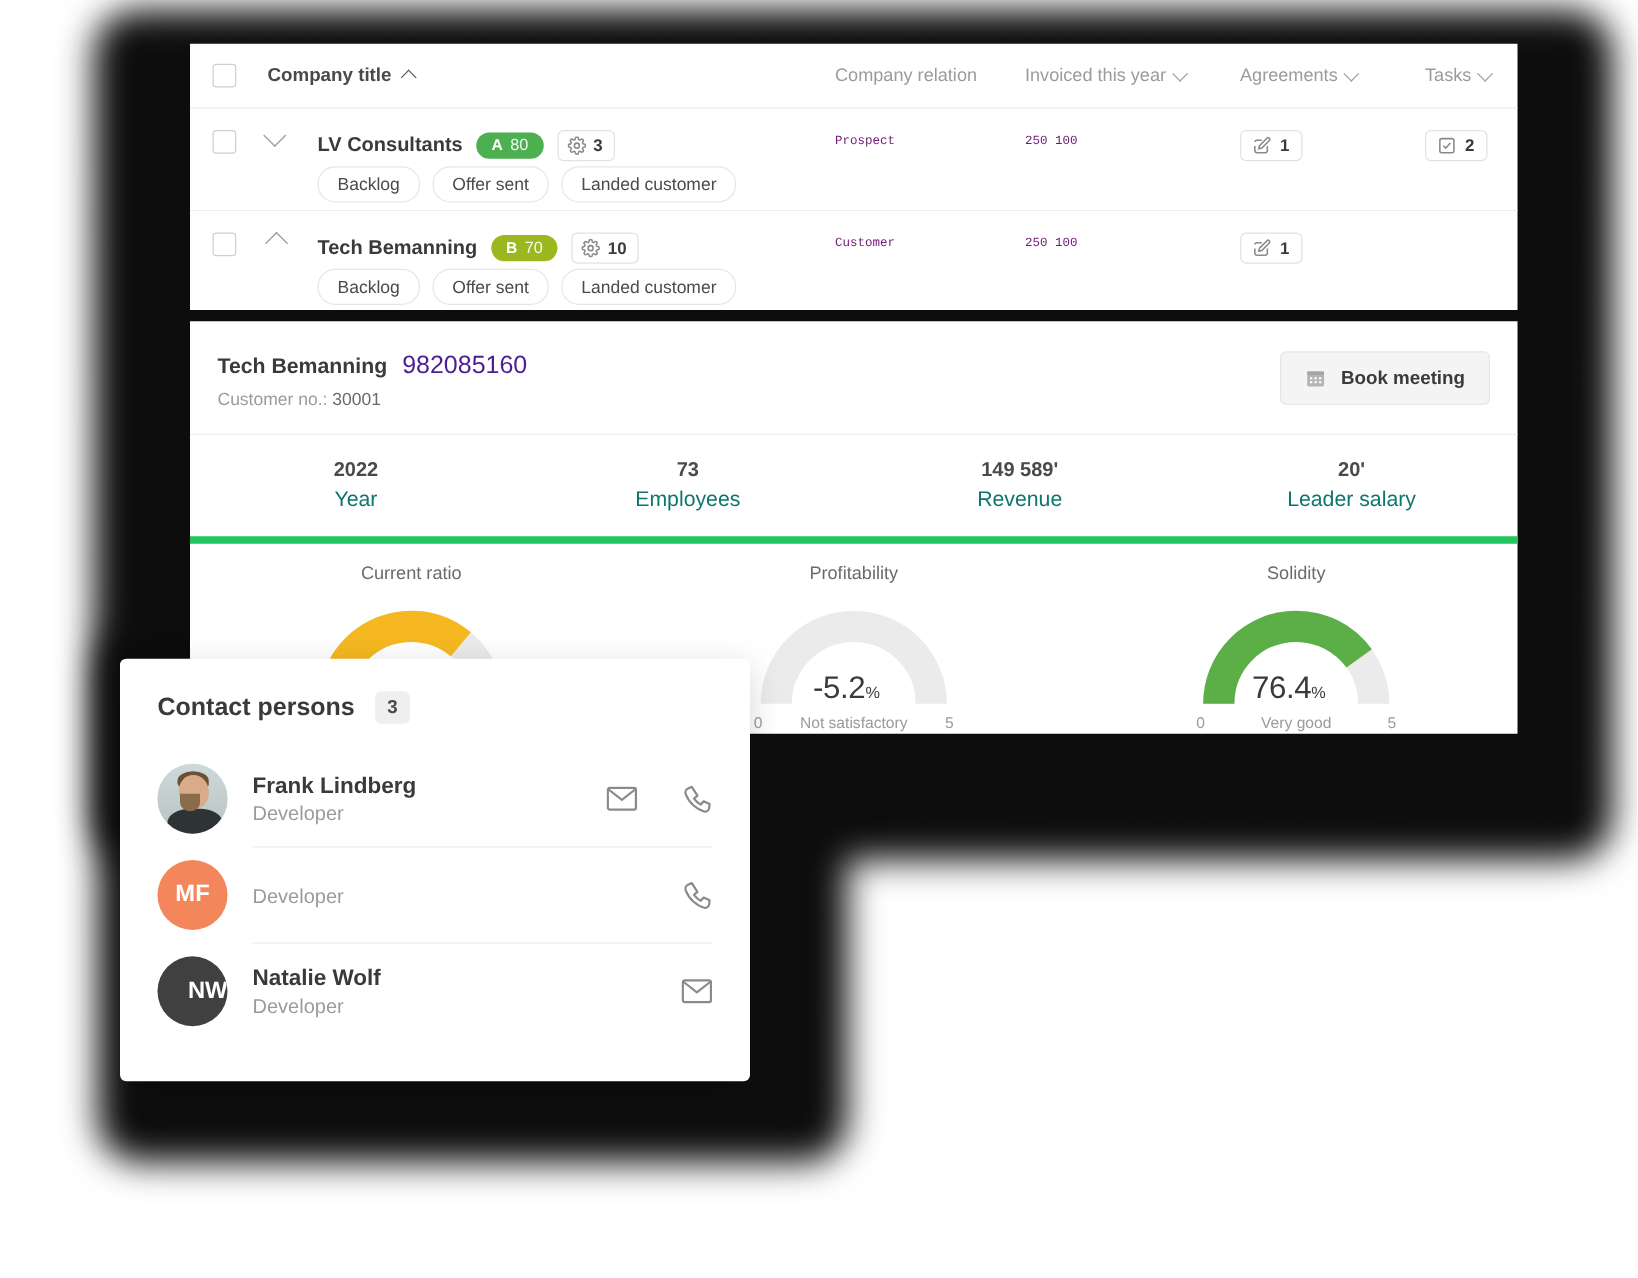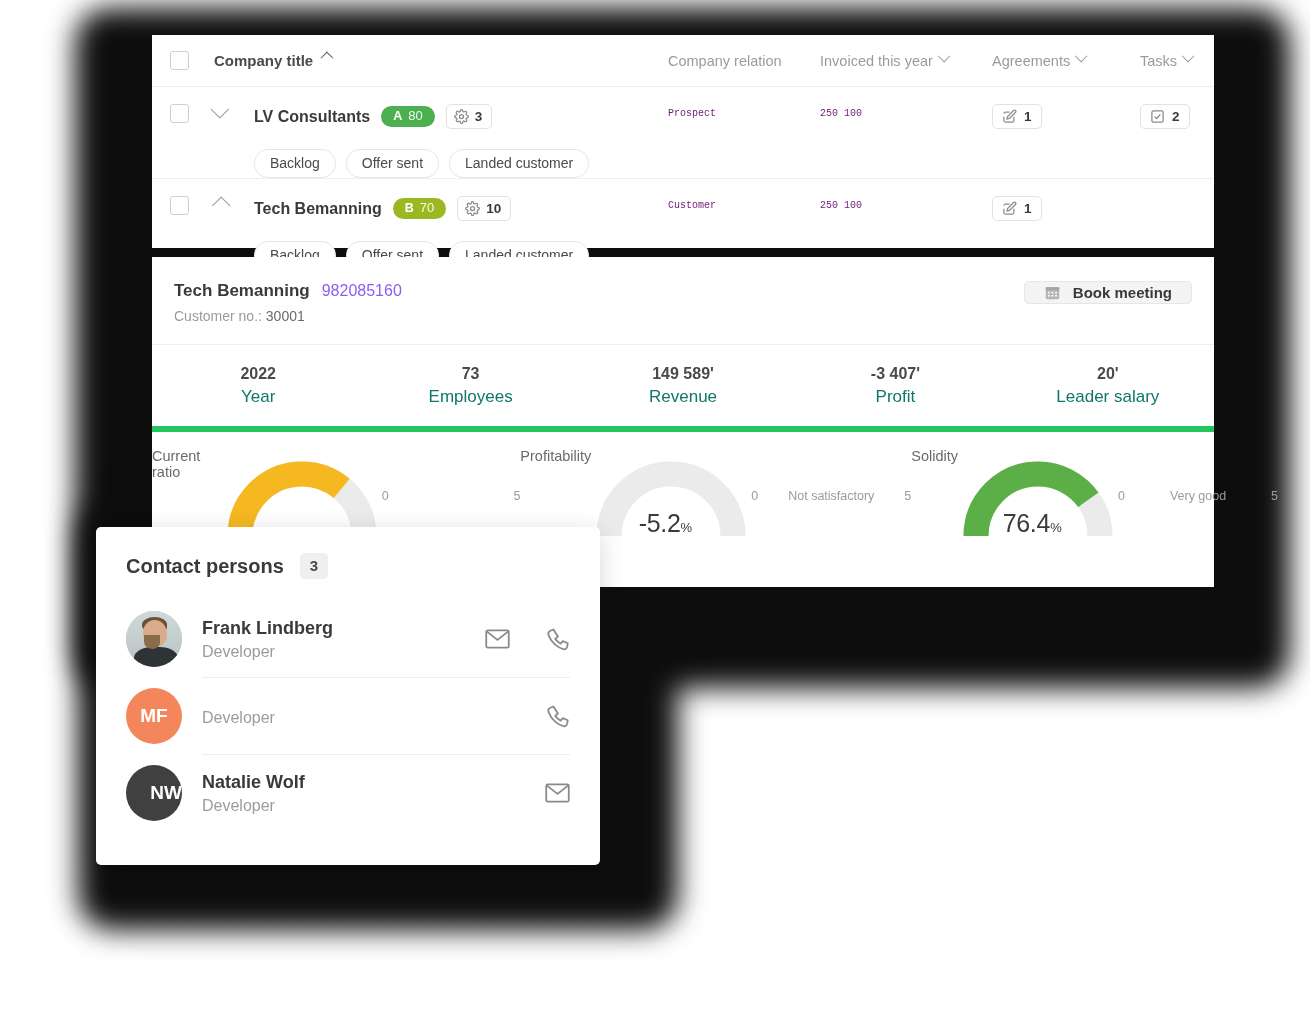--- a/index.html
+++ b/index.html
@@ -67,21 +67,21 @@
 
   .table-header {
     display: flex;
     align-items: center;
     height: 52px;
     border-bottom: 1px solid #eeeeee;
     padding-left: 18px;
     color: #9b9b9b;
     font-size: 14.5px;
   }
-  .th { display: flex; gap: 8px; white-space: nowrap; }
+  .th { display: flex; align-items: center; gap: 8px; white-space: nowrap; }
   .th-title { color: #4a4a4a; font-weight: bold; font-size: 15px; }
 
   .col-check  { width: 44px; flex: none; }
   .col-exp    { width: 40px; flex: none; }
   .col-title  { width: 414px; flex: none; }
   .col-rel    { width: 152px; flex: none; }
   .col-inv    { width: 172px; flex: none; }
   .col-agr    { width: 148px; flex: none; }
   .col-task   { width: 110px; flex: none; }
 
@@ -139,21 +139,21 @@
 
   .count-chip {
     display: inline-flex; align-items: center; gap: 6px;
     border: 1px solid #e2e2e2; border-radius: 5px;
     padding: 4px 9px 4px 7px;
     background: #fff;
     font-size: 13.5px; font-weight: bold; color: #3a3a3a;
   }
   .count-chip svg { display: block; }
 
-  .tags { display: flex; gap: 10px; margin-top: 20px; }
+  .tags { display: flex; gap: 10px; margin-top: 4px; }
   .tag {
     border: 1px solid #e6e6e6;
     border-radius: 14px;
     padding: 5px 15px 6px;
     font-size: 14px;
     color: #4a4a4a;
     background: #fff;
     white-space: nowrap;
   }
   .cell-text { font-size: 10px; color: #701a75; padding-top: 4px; font-family: Liberation Mono, monospace; }
@@ -172,45 +172,45 @@
     width: 1062px; height: 330px;
   }
 
   .detail-head {
     display: flex; align-items: flex-start; justify-content: space-between;
     padding: 24px 22px 20px;
     border-bottom: 1px solid #eeeeee;
   }
   .detail-title-row { display: flex; align-items: baseline; gap: 12px; }
   .detail-title { font-size: 17px; font-weight: bold; color: #3a3a3a; }
-  .detail-orgno { font-size: 16px; color: #8b5cf6; }
+  .detail-orgno { font-size: 20px; color: #4c1d95; }
   .detail-sub { margin-top: 7px; font-size: 14px; color: #9b9b9b; }
   .detail-sub b { color: #6a6a6a; font-weight: normal; }
 
   .book-btn {
     display: inline-flex; align-items: center; gap: 12px;
     background: #f4f4f4;
     border: 1px solid #e6e6e6;
     border-radius: 5px;
-    padding: 2px 19px;
+    padding: 12px 19px;
     font-size: 15px; font-weight: bold; color: #3a3a3a;
     cursor: pointer;
   }
 
   .stats {
     display: flex;
     border-bottom: 6px solid #22c55e;
     padding: 20px 0 19px;
   }
   .stat { flex: 1; text-align: center; }
   .stat-val { font-size: 16px; font-weight: bold; color: #4a4a4a; }
   .stat-lbl { font-size: 17px; color: #0f766e; margin-top: 4px; }
 
   .gauges { display: flex; padding-top: 16px; }
-  .gauge-col { flex: 1; display: flex; flex-direction: row; }
+  .gauge-col { flex: 1; display: flex; flex-direction: column; align-items: center; }
   .gauge-title { font-size: 14.5px; color: #6a6a6a; margin-bottom: 8px; }
   .gauge-wrap { position: relative; width: 160px; height: 92px; }
   .gauge-wrap svg { display: block; }
   .gauge-value {
     position: absolute; left: 0; right: 12px; bottom: 2px;
     text-align: center;
     font-size: 25px; font-weight: normal; color: #3a3a3a;
     letter-spacing: -.3px;
   }
   .gauge-value sup { font-size: 13px; vertical-align: baseline; }
@@ -461,24 +461,20 @@
     </div>
     <div class="stat">
       <div class="stat-val">73</div>
       <div class="stat-lbl">Employees</div>
     </div>
     <div class="stat">
       <div class="stat-val">149 589'</div>
       <div class="stat-lbl">Revenue</div>
     </div>
     <div class="stat">
-      <div class="stat-val">-3 407'</div>
-      <div class="stat-lbl">Profit</div>
-    </div>
-    <div class="stat">
       <div class="stat-val">20'</div>
       <div class="stat-lbl">Leader salary</div>
     </div>
   </div>
 
   <div class="gauges">
 
     <div class="gauge-col">
       <div class="gauge-title">Current ratio</div>
       <div class="gauge-wrap">

